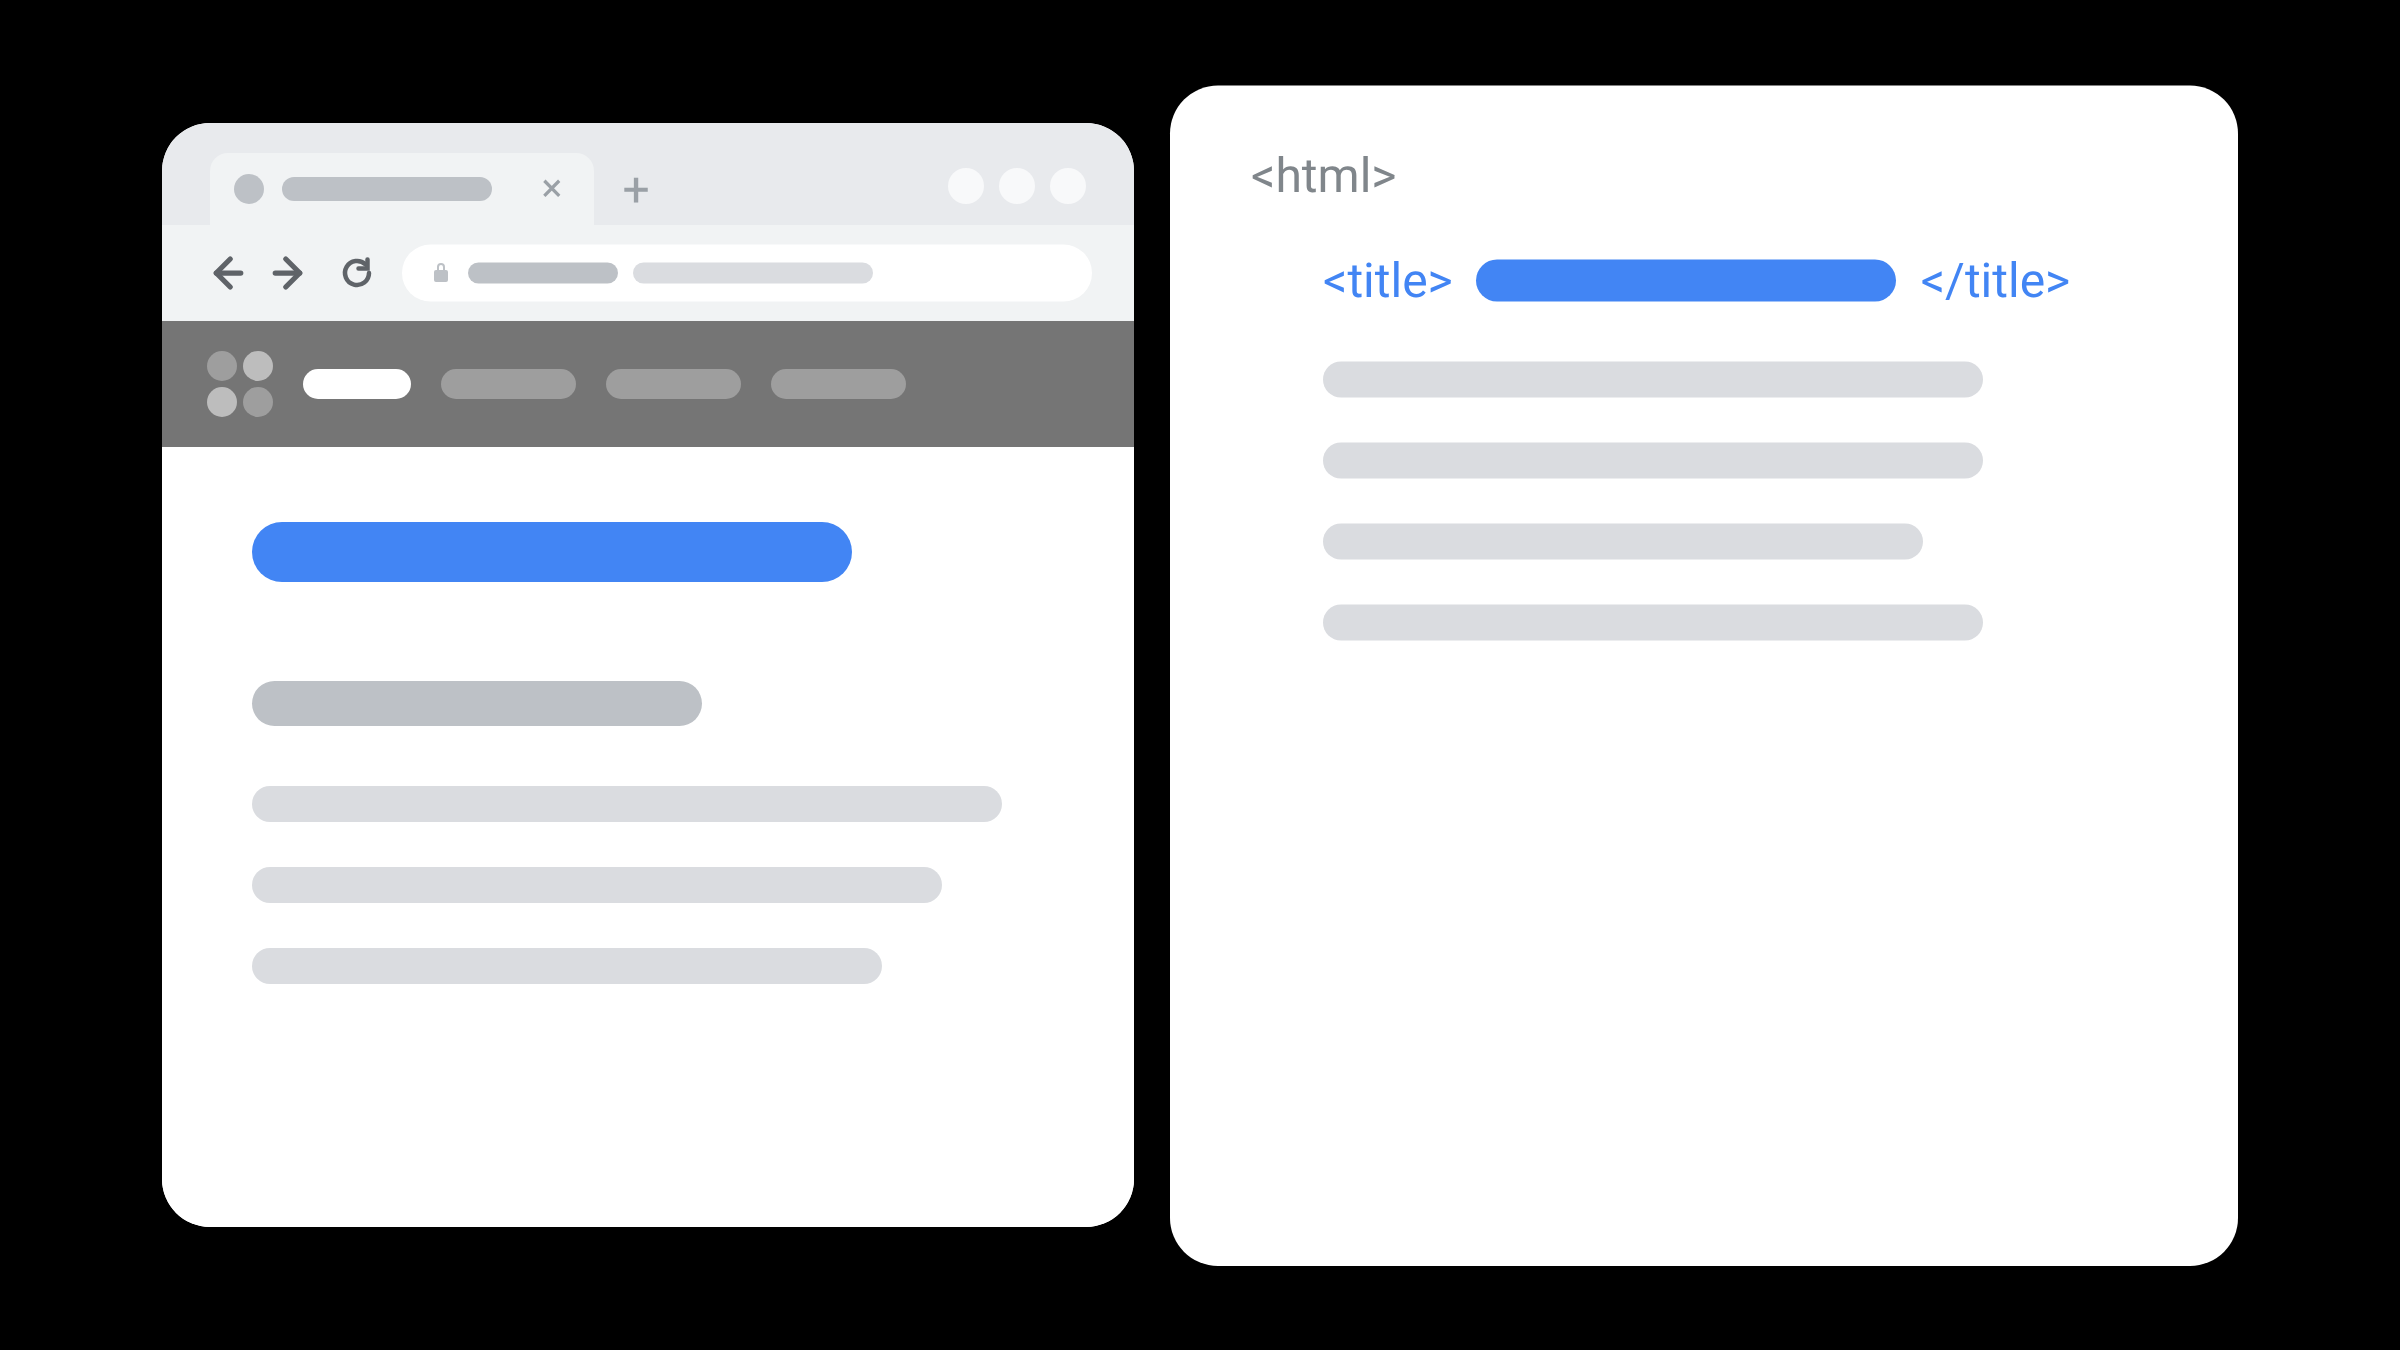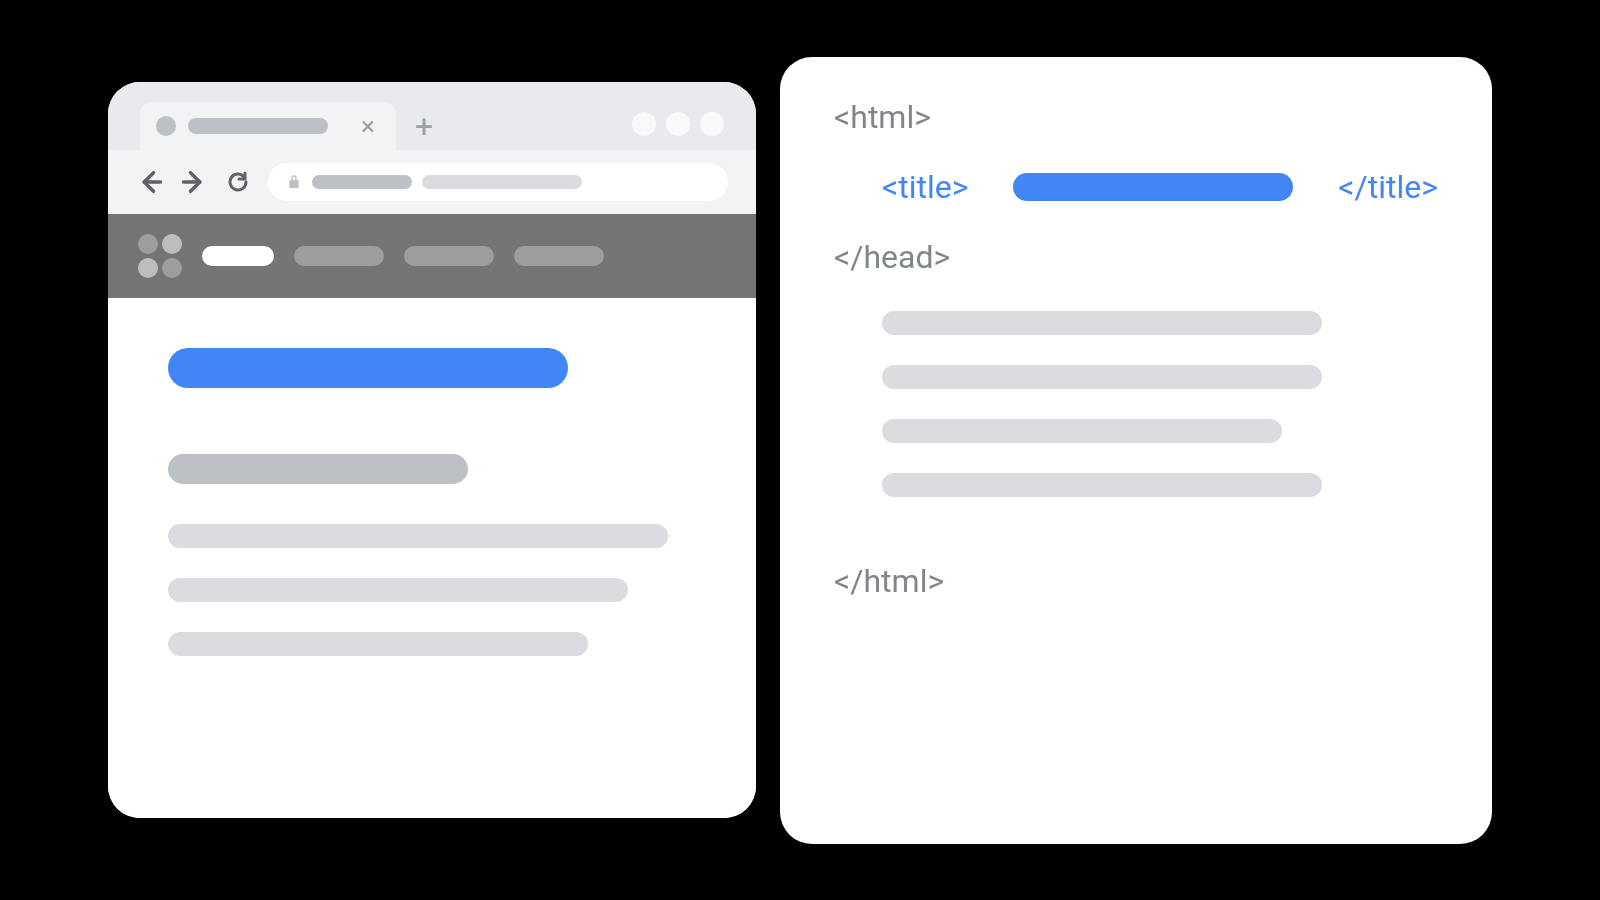--- a/index.html
+++ b/index.html
@@ -206,21 +206,21 @@
       display: flex;
       flex-direction: column;
     }
     .code-line {
       display: flex;
       align-items: center;
       gap: 16px;
       margin-bottom: 30px;
       min-height: 40px;
     }
-    .code-line.indent { padding-left: 48px; justify-content: space-between; }
+    .code-line.indent { padding-left: 48px; }
     .tag-text { white-space: nowrap; }
     .tag-text.blue { color: #4285f4; }
     .title-pill {
       height: 28px;
       flex: 1;
       background: #4285f4;
       border-radius: 14px;
       max-width: 280px;
     }
     .code-body {
@@ -317,28 +317,22 @@
     <span class="tag-text">&lt;html&gt;</span>
   </div>
 
 
   <div class="code-line indent">
     <span class="tag-text blue">&lt;title&gt;</span>
     <div class="title-pill"></div>
     <span class="tag-text blue">&lt;/title&gt;</span>
   </div>
 
-  <div class="code-line">
-    <span class="tag-text">&lt;/head&gt;</span>
-  </div>
 
   <div class="code-body">
     <div class="code-body-line c1"></div>
     <div class="code-body-line c2"></div>
     <div class="code-body-line c3"></div>
     <div class="code-body-line c4"></div>
   </div>
 
-  <div class="code-line">
-    <span class="tag-text">&lt;/html&gt;</span>
-  </div>
 
 </div>
 
 </body></html>

